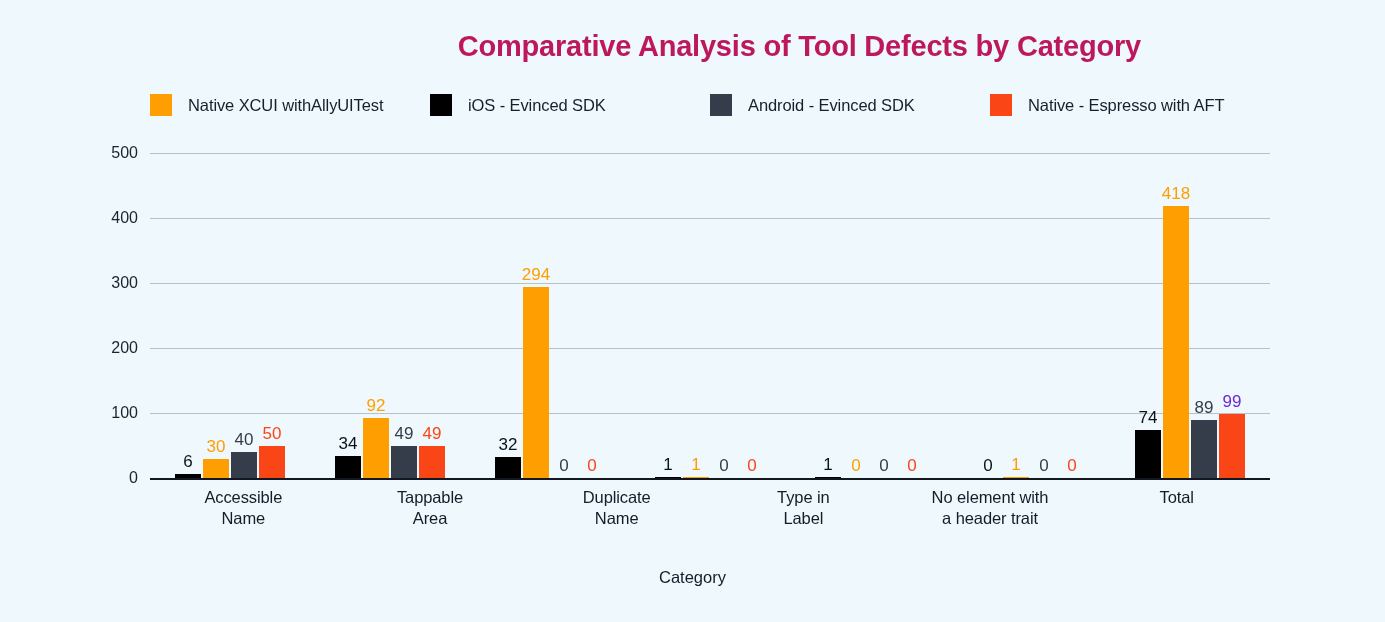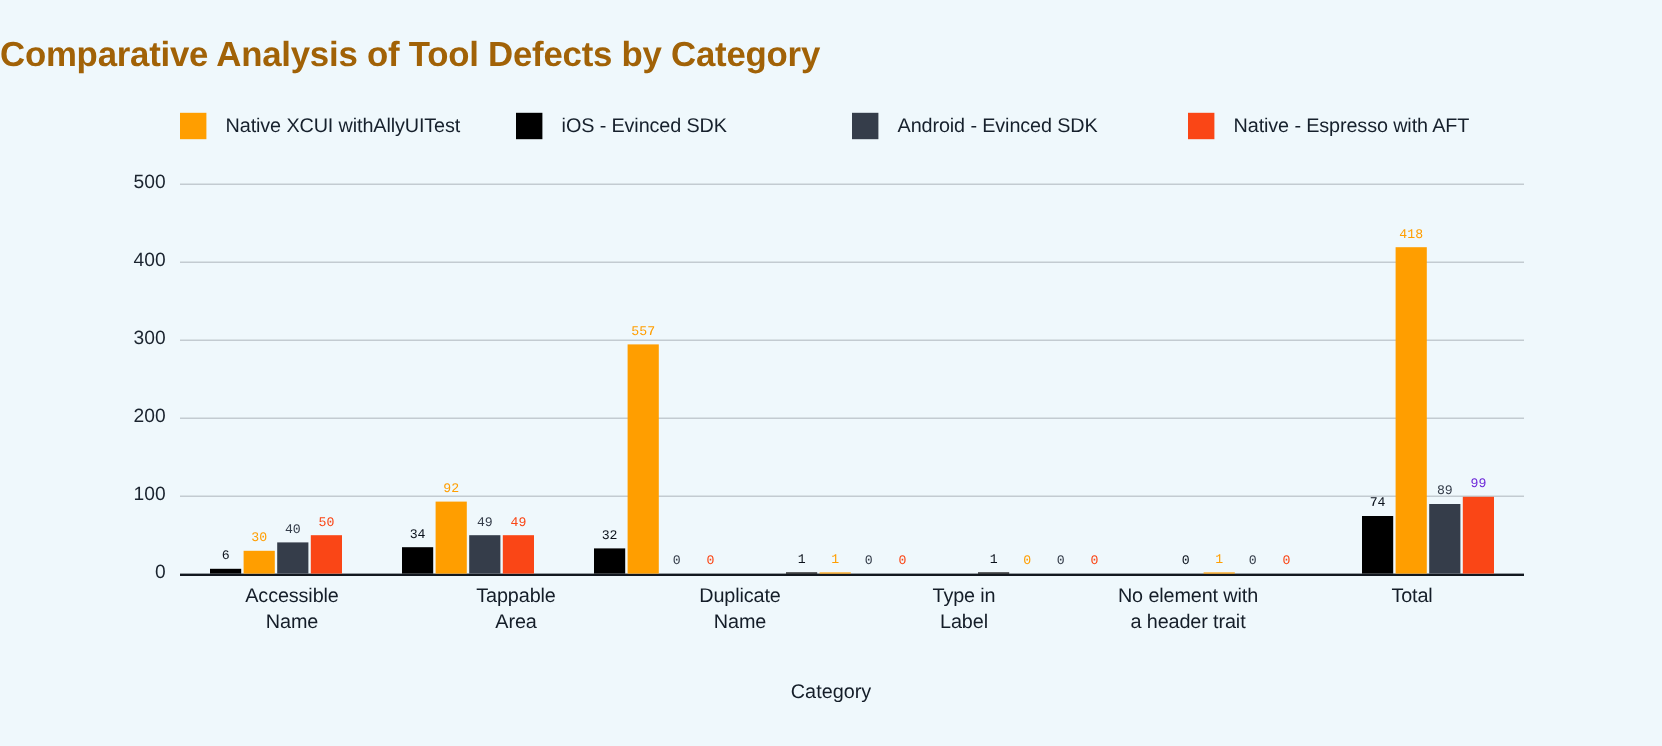--- a/index.html
+++ b/index.html
@@ -21,25 +21,25 @@
     height: 622px;
     box-sizing: border-box;
   }
 
   
   .chart-title {
     position: absolute;
     top: 30px;
     left: 0;
     width: 1141px;
-    text-align: left;
+    text-align: right;
     font-size: 29px;
     font-weight: 700;
     letter-spacing: -0.2px;
-    color: #a16207;
+    color: #be185d;
   }
 
   
   .legend {
     position: absolute;
     top: 94px;
     left: 150px;
     width: 1120px;
     display: flex;
     flex-direction: row;
@@ -131,24 +131,23 @@
   }
   .bar {
     width: 26px;
     min-height: 0;
   }
   .bar-value {
     position: absolute;
     bottom: 0;
     left: 50%;
     transform: translateX(-50%);
-    font-size: 11px;
+    font-size: 17px;
     line-height: 1;
     white-space: nowrap;
-    font-family: Liberation Mono, monospace;
   }
 
   
   .xlabels {
     position: absolute;
     left: 150px;
     top: 487px;
     width: 1120px;
     display: flex;
     flex-direction: row;
@@ -254,21 +253,21 @@
             </div>
           </div>
         </div>
         <div class="group">
           <div class="bars">
             <div class="bar-slot">
               <span class="bar-value" style="color: rgb(11, 18, 28); bottom: 24.8px;">32</span>
               <div class="bar" style="height: 20.8px; background: rgb(0, 0, 0);"></div>
             </div>
             <div class="bar-slot">
-              <span class="bar-value" style="color: rgb(255, 158, 0); bottom: 195.1px;">557</span>
+              <span class="bar-value" style="color: rgb(255, 158, 0); bottom: 195.1px;">294</span>
               <div class="bar" style="height: 191.1px; background: rgb(255, 158, 0);"></div>
             </div>
             <div class="bar-slot">
               <span class="bar-value" style="color: rgb(53, 61, 74); bottom: 4px;">0</span>
               <div class="bar" style="height: 0px; background: rgb(53, 61, 74);"></div>
             </div>
             <div class="bar-slot">
               <span class="bar-value" style="color: rgb(250, 70, 22); bottom: 4px;">0</span>
               <div class="bar" style="height: 0px; background: rgb(250, 70, 22);"></div>
             </div>

